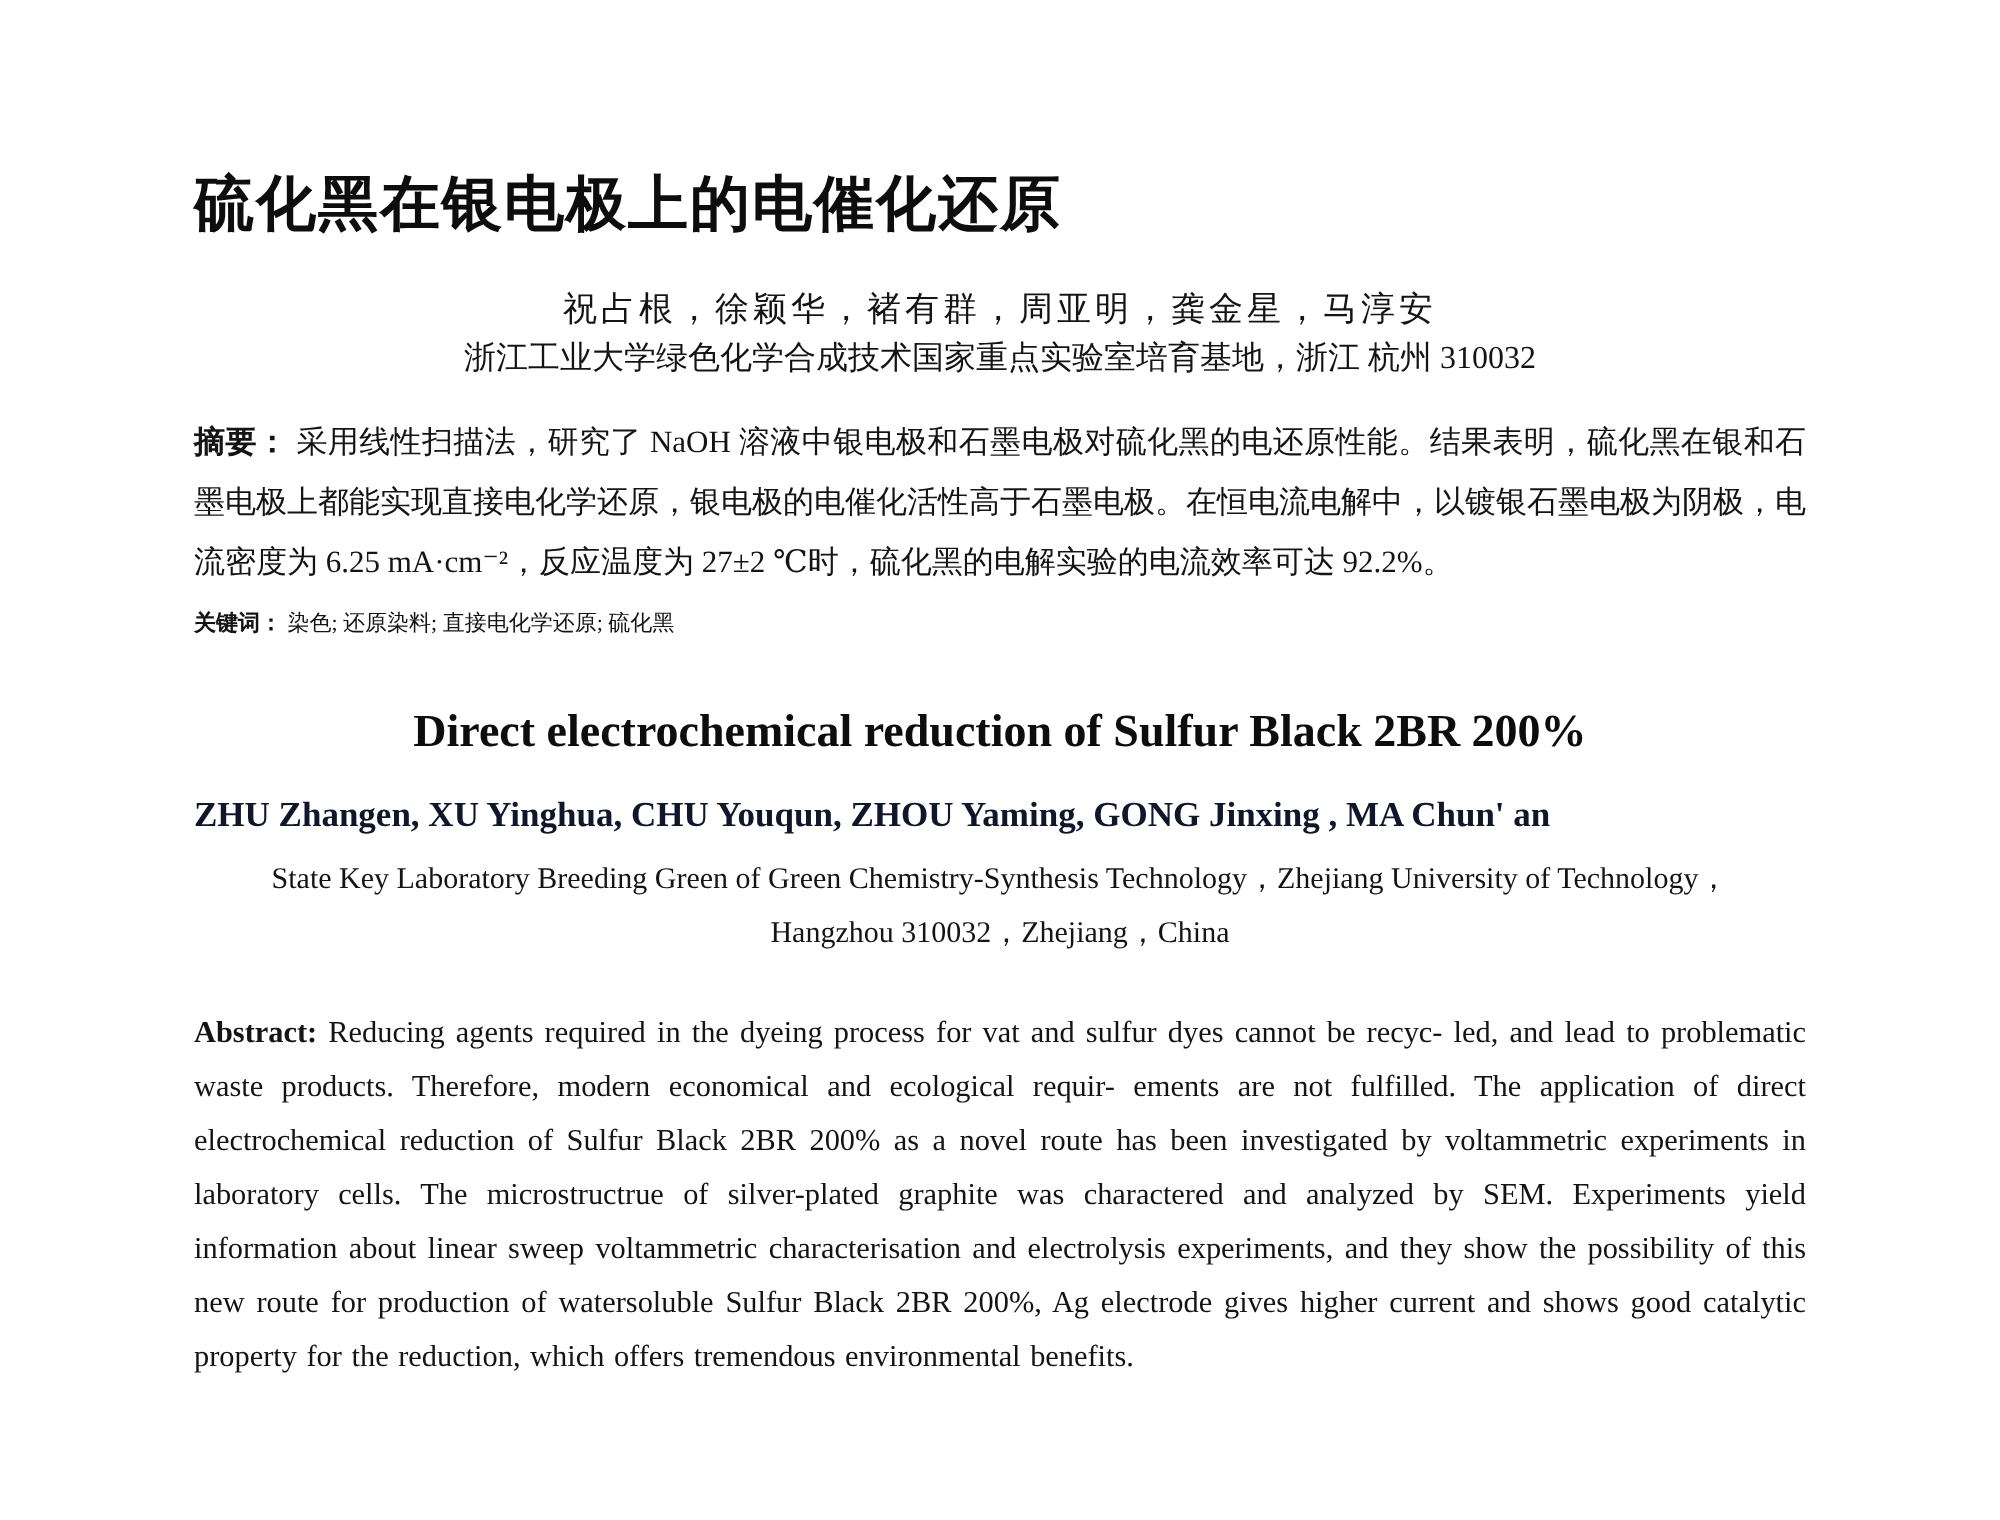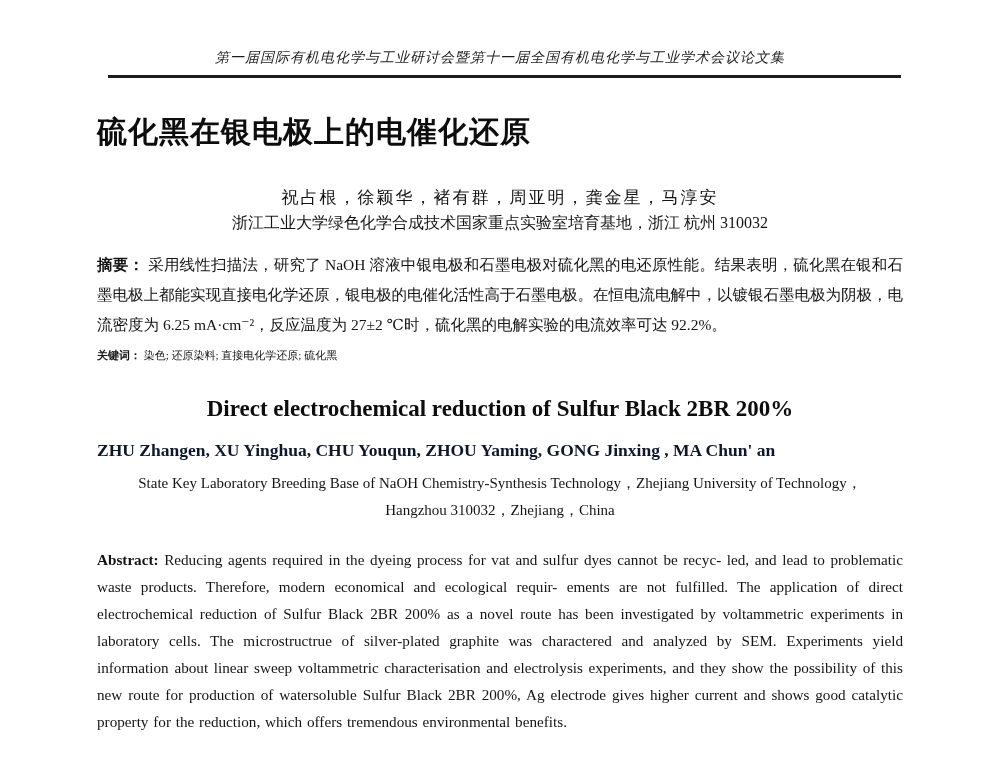--- a/index.html
+++ b/index.html
@@ -36,21 +36,21 @@
   }
   .title-zh {
     margin: 34px 0 0 0;
     font-size: 30px;
     line-height: 40px;
     font-weight: bold;
     letter-spacing: 1px;
     color: #0d0d0d;
   }
   .authors-zh {
-    margin-top: 34px;
+    margin-top: 20px;
     text-align: center;
     font-size: 17px;
     line-height: 24px;
     letter-spacing: 2px;
     color: #141414;
   }
   .affiliation-zh {
     margin-top: 2px;
     text-align: center;
     font-size: 16px;
@@ -109,24 +109,20 @@
     text-align: justify;
     color: #141414;
     word-spacing: 1px;
   }
 </style>
 </head>
 <body>
 
 <div class="page">
 
-  <header>
-    <div class="running-header-text">第一届国际有机电化学与工业研讨会暨第十一届全国有机电化学与工业学术会议论文集</div>
-    <div class="header-rule"></div>
-  </header>
 
   <h1 class="title-zh">硫化黑在银电极上的电催化还原</h1>
 
   <div class="authors-zh">祝占根，徐颖华，褚有群，周亚明，龚金星，马淳安</div>
 
   <div class="affiliation-zh">浙江工业大学绿色化学合成技术国家重点实验室培育基地，浙江 杭州 310032</div>
 
   <p class="abstract-zh">
     <span class="label-bold">摘要：</span>
     <span>采用线性扫描法，研究了 NaOH 溶液中银电极和石墨电极对硫化黑的电还原性能。结果表明，硫化黑在银和石墨电极上都能实现直接电化学还原，银电极的电催化活性高于石墨电极。在恒电流电解中，以镀银石墨电极为阴极，电流密度为 6.25 mA·cm⁻²，反应温度为 27±2 ℃时，硫化黑的电解实验的电流效率可达 92.2%。</span>
@@ -137,21 +133,21 @@
     <span>染色; 还原染料; 直接电化学还原; 硫化黑</span>
   </p>
 
   <h2 class="title-en">
     <span class="block">Direct electrochemical reduction of Sulfur Black 2BR 200%</span>
   </h2>
 
   <div class="authors-en">ZHU Zhangen, XU Yinghua, CHU Youqun, ZHOU Yaming, GONG Jinxing , MA Chun' an</div>
 
   <div class="affiliation-en">
-    <span class="block">State Key Laboratory Breeding Base of NaOH Chemistry-Synthesis Technology，Zhejiang University of Technology，</span>
+    <span class="block">State Key Laboratory Breeding Green of Green Chemistry-Synthesis Technology，Zhejiang University of Technology，</span>
     <span class="block">Hangzhou 310032，Zhejiang，China</span>
   </div>
 
   <p class="abstract-en">
     <span class="label-bold">Abstract:</span>
     <span>Reducing agents required in the dyeing process for vat and sulfur dyes cannot be recyc- led, and lead to problematic waste products. Therefore, modern economical and ecological requir- ements are not fulfilled. The application of direct electrochemical reduction of Sulfur Black 2BR 200% as a novel route has been investigated by voltammetric experiments in laboratory cells. The microstructrue of silver-plated graphite was charactered and analyzed by SEM. Experiments yield information about linear sweep voltammetric characterisation and electrolysis experiments, and they show the possibility of this new route for production of watersoluble Sulfur Black 2BR 200%, Ag electrode gives higher current and shows good catalytic property for the reduction, which offers tremendous environmental benefits.</span>
   </p>
 
 </div>
 

